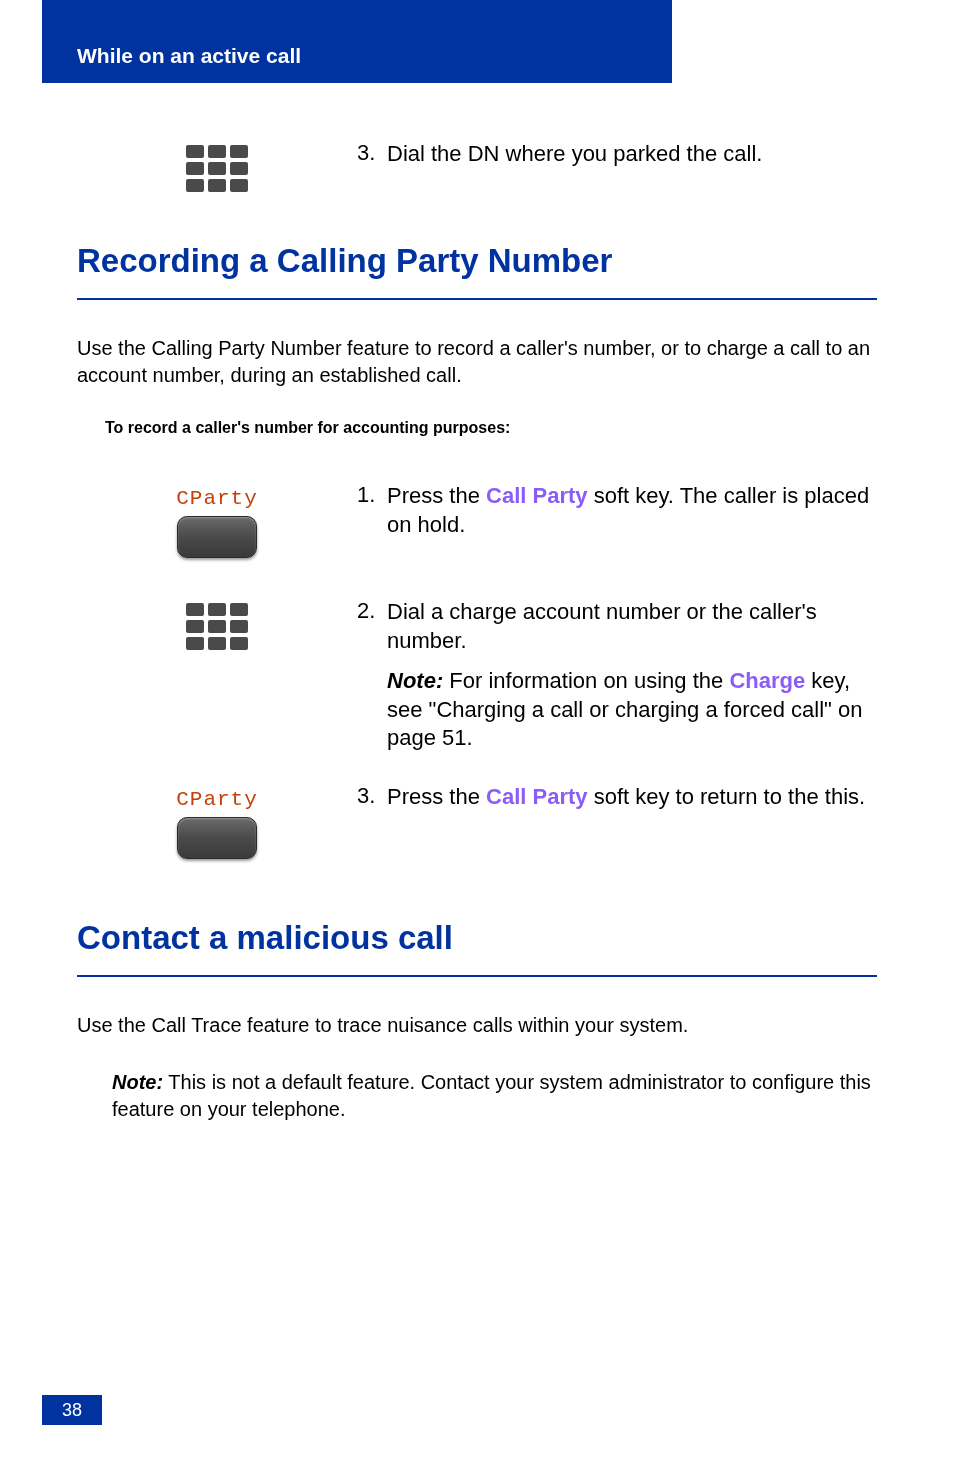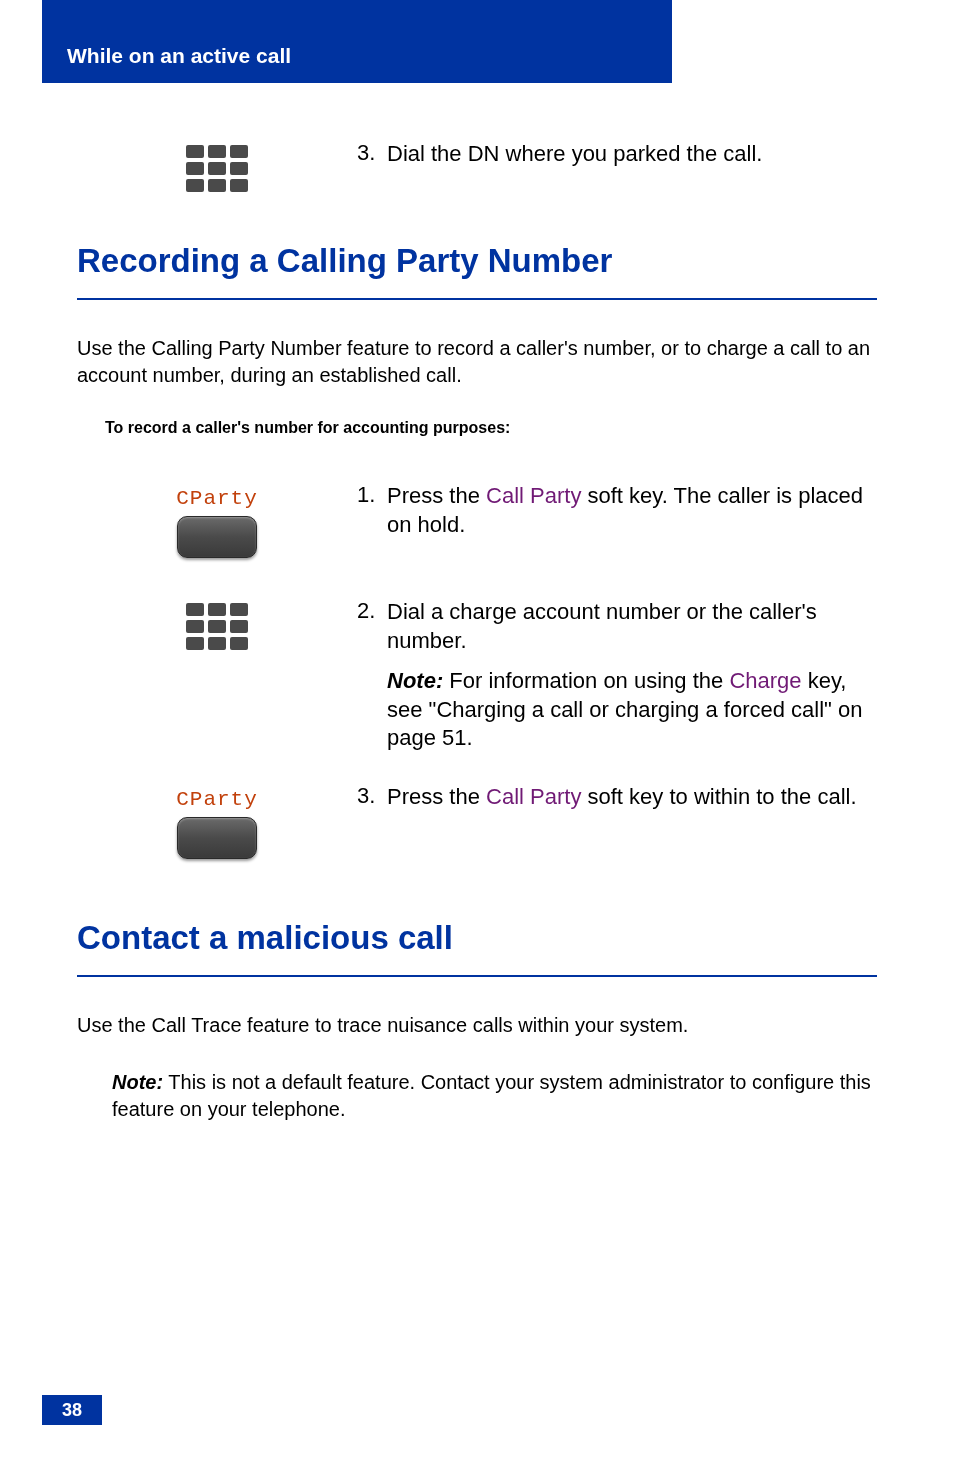--- a/index.html
+++ b/index.html
@@ -16,21 +16,21 @@
     }
     .header-bar {
       position: absolute;
       top: 0;
       left: 42px;
       width: 630px;
       height: 83px;
       background: #0033a0;
       display: flex;
       align-items: flex-end;
-      padding: 0 0 15px 25px;
+      padding: 0 0 15px 35px;
     }
     .header-text {
       color: #fff;
       font-weight: bold;
       font-size: 21px;
     }
     .content {
       position: absolute;
       top: 140px;
       left: 77px;
@@ -111,35 +111,35 @@
       display: grid;
       grid-template-columns: repeat(3, 18px);
       grid-template-rows: repeat(3, 13px);
       gap: 4px;
     }
     .keypad-icon .key {
       background: #4a4a4a;
       border-radius: 2px;
     }
     .link-text {
-      color: #701a75;
-      font-weight: normal;
+      color: #8b5cf6;
+      font-weight: bold;
     }
     .note-para {
       margin-top: 12px;
     }
     .page-number {
       position: absolute;
       bottom: 50px;
       left: 42px;
       width: 60px;
       height: 30px;
       background: #0033a0;
       color: #fff;
-      font-weight: bold;
+      font-weight: normal;
       font-size: 18px;
       display: flex;
       align-items: center;
       justify-content: center;
     }
     .indented-note {
       font-size: 20px;
       line-height: 1.35;
       margin-left: 35px;
       margin-top: 25px;
@@ -225,21 +225,21 @@
   <div class="step-row" style="margin-top:30px;">
     <div class="icon-col">
       <div class="softkey-icon">
         <div class="softkey-label">CParty</div>
         <div class="soft-button"></div>
       </div>
     </div>
     <div class="text-col">
       <div class="step-num">3.</div>
       <div class="step-text">
-        <span>Press the </span><span class="link-text">Call Party</span><span> soft key to within to the call.</span>
+        <span>Press the </span><span class="link-text">Call Party</span><span> soft key to return to the this.</span>
       </div>
     </div>
   </div>
 
   <h1 class="heading-h1" style="margin-top:60px;">Contact a malicious call</h1>
 
   <p class="body-para">Use the Call Trace feature to trace nuisance calls within your system.</p>
 
   <p class="indented-note">
     <span class="note-label">Note:</span><span>  This is not a default feature. Contact your system administrator to configure this feature on your telephone.</span>

